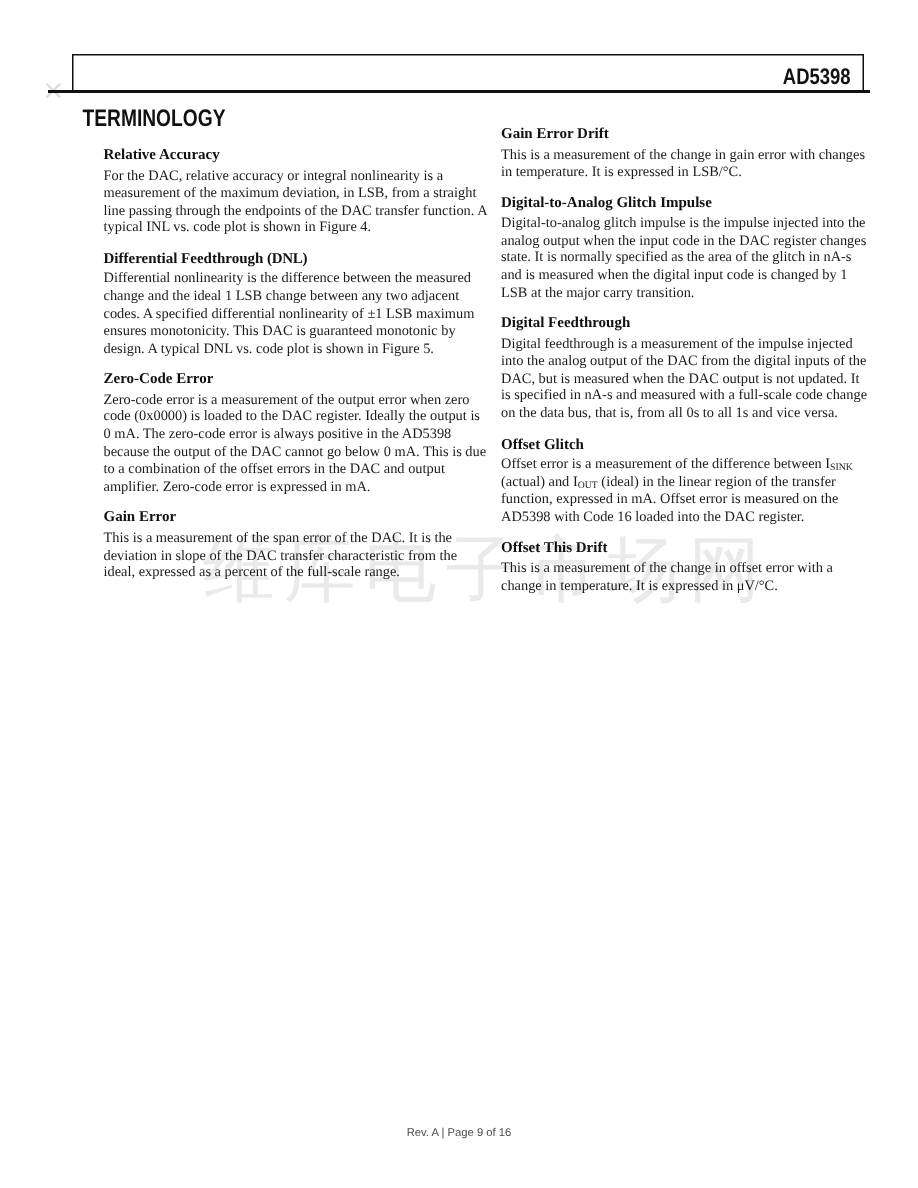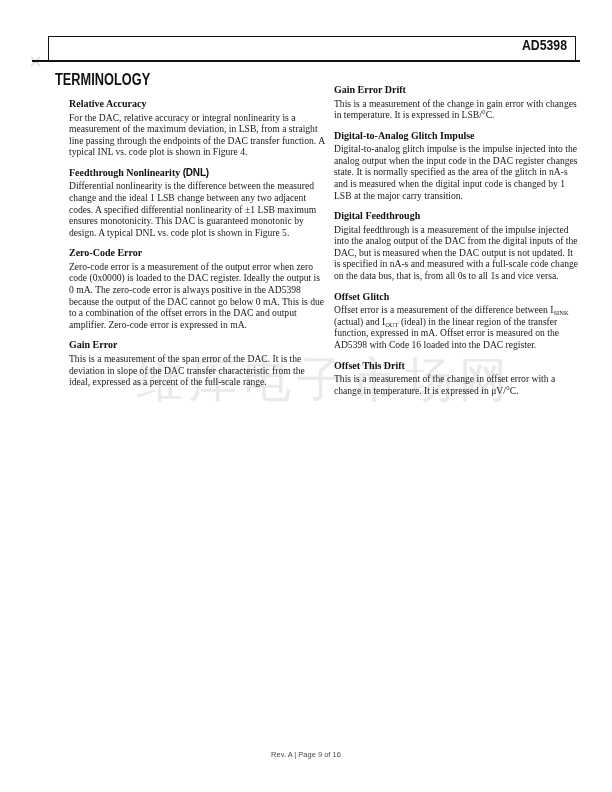--- a/index.html
+++ b/index.html
@@ -16,20 +16,21 @@
   .header-box {
     position: absolute;
     left: 48px; top: 36px;
     width: 528px; height: 25px;
     border-top: 1.6px solid #111;
     border-left: 1.6px solid #111;
     border-right: 1.6px solid #111;
     box-sizing: border-box;
     display: flex;
     justify-content: flex-end;
+    align-items: flex-end;
     padding: 0 8px 2px 0;
     z-index: 3;
     background: transparent;
   }
   .part-number {
     font-family: "Liberation Sans", sans-serif;
     font-weight: 700;
     font-size: 15px;
     letter-spacing: 0px;
     color: #111;
@@ -71,21 +72,21 @@
   .sec-heading {
     font-family: "Liberation Serif", serif;
     font-weight: 700;
     font-size: 10px;
     margin: 9px 0 2px 0;
     color: #111;
     line-height: 1.15;
   }
   .sec-heading:first-child { margin-top: 0; }
   .sec-heading .abbr {
-    font-family: Liberation Sans, sans-serif;
+    font-family: Liberation Serif, serif;
     font-weight: 700;
     letter-spacing: -0.2px;
     margin-top: 32px;
   }
   .sec-body {
     font-size: 9.6px;
     line-height: 11.6px;
     margin: 0;
     color: #1a1a1a;
   }
@@ -141,21 +142,21 @@
   <span class="part-number">AD5398</span>
 </div>
 <div class="header-rule"></div>
 
 <div class="page-title">TERMINOLOGY</div>
 
 <div class="col col-left">
   <h3 class="sec-heading">Relative Accuracy</h3>
   <p class="sec-body">For the DAC, relative accuracy or integral nonlinearity is a measurement of the maximum deviation, in LSB, from a straight line passing through the endpoints of the DAC transfer function. A typical INL vs. code plot is shown in Figure 4.</p>
 
-  <h3 class="sec-heading"><span>Feedthrough Nonlinearity </span><span class="abbr">(DNL)</span></h3>
+  <h3 class="sec-heading"><span>Differential Feedthrough </span><span class="abbr">(DNL)</span></h3>
   <p class="sec-body">Differential nonlinearity is the difference between the measured change and the ideal 1 LSB change between any two adjacent codes. A specified differential nonlinearity of ±1 LSB maximum ensures monotonicity. This DAC is guaranteed monotonic by design. A typical DNL vs. code plot is shown in Figure 5.</p>
 
   <h3 class="sec-heading">Zero-Code Error</h3>
   <p class="sec-body">Zero-code error is a measurement of the output error when zero code (0x0000) is loaded to the DAC register. Ideally the output is 0 mA. The zero-code error is always positive in the AD5398 because the output of the DAC cannot go below 0 mA. This is due to a combination of the offset errors in the DAC and output amplifier. Zero-code error is expressed in mA.</p>
 
   <h3 class="sec-heading">Gain Error</h3>
   <p class="sec-body">This is a measurement of the span error of the DAC. It is the deviation in slope of the DAC transfer characteristic from the ideal, expressed as a percent of the full-scale range.</p>
 </div>
 
 <div class="col col-right">

